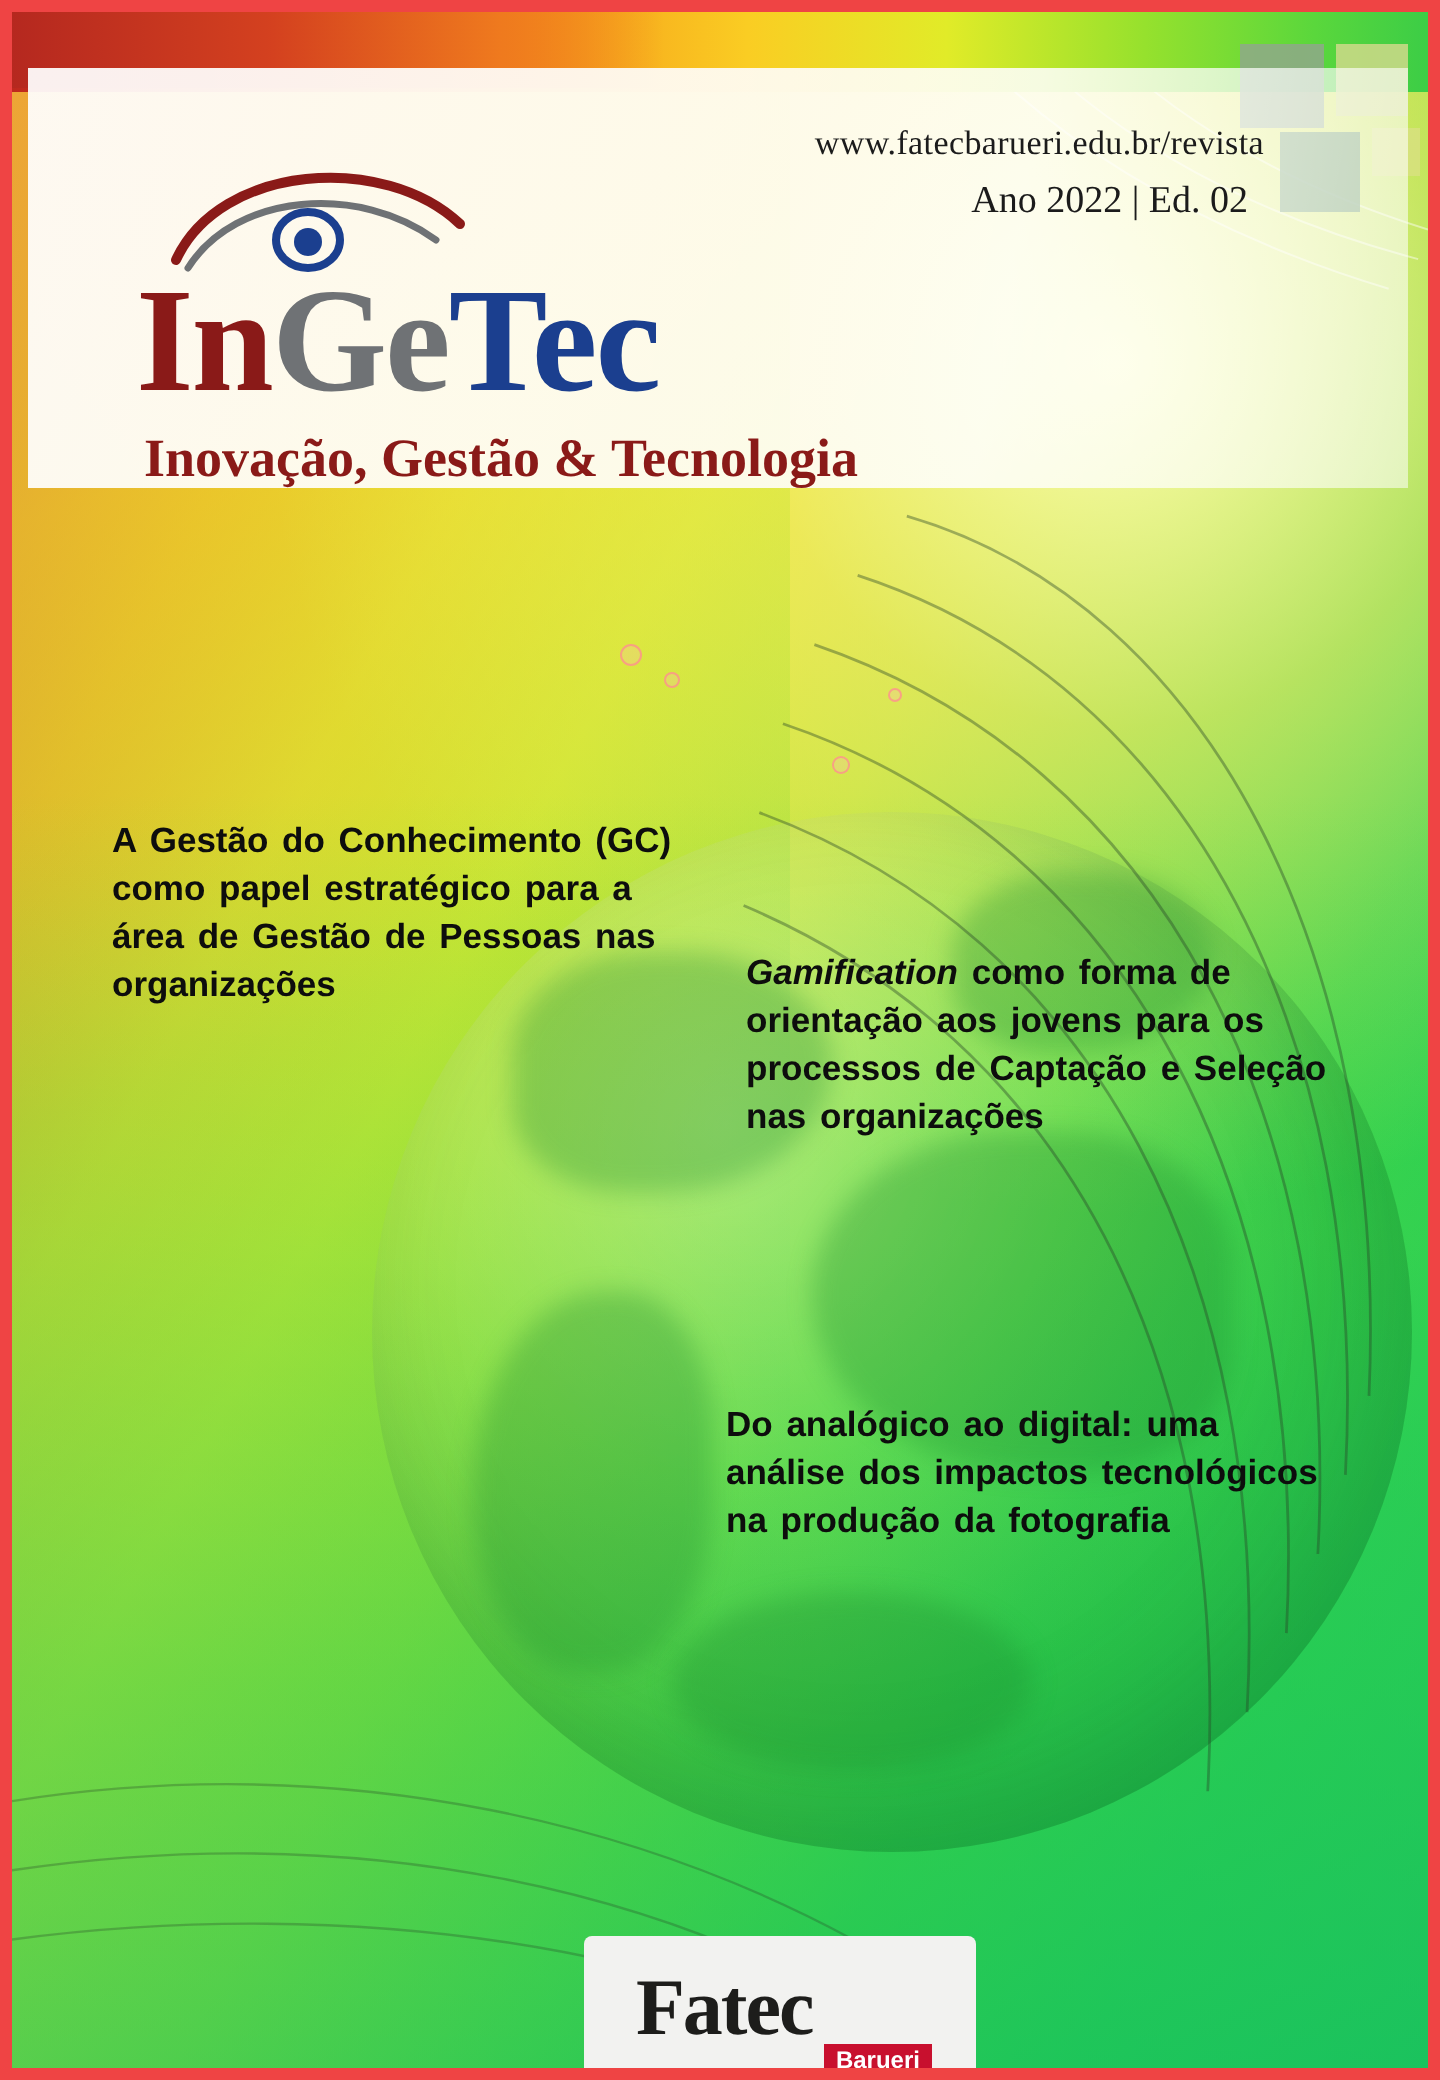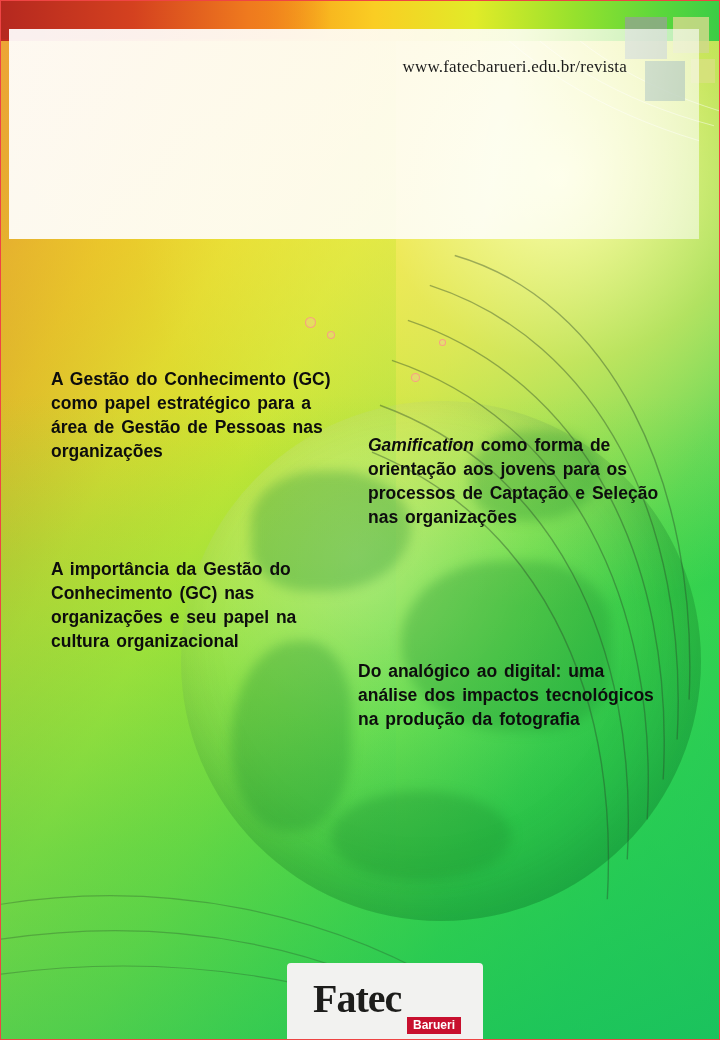--- a/index.html
+++ b/index.html
@@ -9,21 +9,21 @@
   }
   body {
     font-family: "Liberation Sans", sans-serif;
   }
   .cover {
     position: relative;
     width: 720px;
     height: 1040px;
     overflow: hidden;
     box-sizing: border-box;
-    border: 1px solid #ef4444;
+    border: 6px solid #ef4444;
     background: #7de24a;
   }
 
   
   .bg-base {
     position: absolute;
     inset: 0;
     background:
       radial-gradient(circle at 78% 17%, rgba(255,255,180,0.95) 0%, rgba(255,235,120,0.55) 18%, rgba(255,255,255,0) 42%),
       linear-gradient(118deg, #c03a2a 0%, #e0622a 9%, #f39b22 18%, #f6cf2a 28%, #e9e72e 38%, #b6e432 50%, #6fdc3f 62%, #33d14c 74%, #1ec95a 86%, #15c164 100%);
@@ -171,20 +171,21 @@
   }
 
   
   .article {
     position: absolute;
     font-weight: bold;
     font-size: 17.5px;
     line-height: 1.38;
     color: #0d0d0d;
     word-spacing: 2px;
+    margin-top: 36px;
   }
   .a1 { left: 50px; top: 366px; width: 300px; }
   .a2 { left: 50px; top: 556px; width: 300px; }
   .a3 { left: 50px; top: 778px; width: 305px; }
   .a4 { left: 367px; top: 432px; width: 300px; }
   .a5 { left: 357px; top: 658px; width: 310px; }
   .article em { font-style: italic; }
 
   
   .fatec {
@@ -275,26 +276,36 @@
   <div class="sq sq4"></div>
 
   <div class="spark" style="left:304px; top:316px; width:9px; height:9px;"></div>
   <div class="spark" style="left:326px; top:330px; width:6px; height:6px;"></div>
   <div class="spark" style="left:410px; top:372px; width:7px; height:7px;"></div>
   <div class="spark" style="left:438px; top:338px; width:5px; height:5px;"></div>
 
   <div class="masthead">
 
     <div class="site-url">www.fatecbarueri.edu.br/revista</div>
-
+    <div class="issue-line">Ano 2022 | Ed. 02</div>
+
+    <div class="logo-wrap">
+      <svg class="logo-eye" viewBox="0 0 150 78">
+        <path d="M4 58 C 26 10, 108 4, 146 40" fill="none" stroke="#8a1a18" stroke-width="5" stroke-linecap="round"></path>
+        <path d="M10 62 C 34 24, 96 20, 134 48" fill="none" stroke="#6f7275" stroke-width="3.5" stroke-linecap="round"></path>
+        <ellipse cx="70" cy="48" rx="16" ry="14" fill="none" stroke="#1b3f8f" stroke-width="4"></ellipse>
+        <circle cx="70" cy="49" r="7" fill="#1b3f8f"></circle>
+      </svg>
+      <div class="logo-title"><span class="i">In</span><span class="g">Ge</span><span class="t">Tec</span></div>
+      <div class="logo-sub">Inovação, Gestão &amp; Tecnologia</div>
+    </div>
   </div>
 
 
   <div class="article a1">A Gestão do Conhecimento (GC) como papel estratégico para a área de Gestão de Pessoas nas organizações</div>
-  <div class="article a2">A importância da Gestão do Conhecimento (GC) nas organizações e seu papel na cultura organizacional</div>
 
   <div class="article a5">Do analógico ao digital: uma análise dos impactos tecnológicos na produção da fotografia</div>
 
   <div class="article a4"><em>Gamification</em><span> como forma de orientação aos jovens para os processos de Captação e Seleção nas organizações</span></div>
 
   <div class="fatec">
     <div class="fatec-name">Fatec</div>
     <div class="fatec-unit">Barueri</div>
   </div>
 

